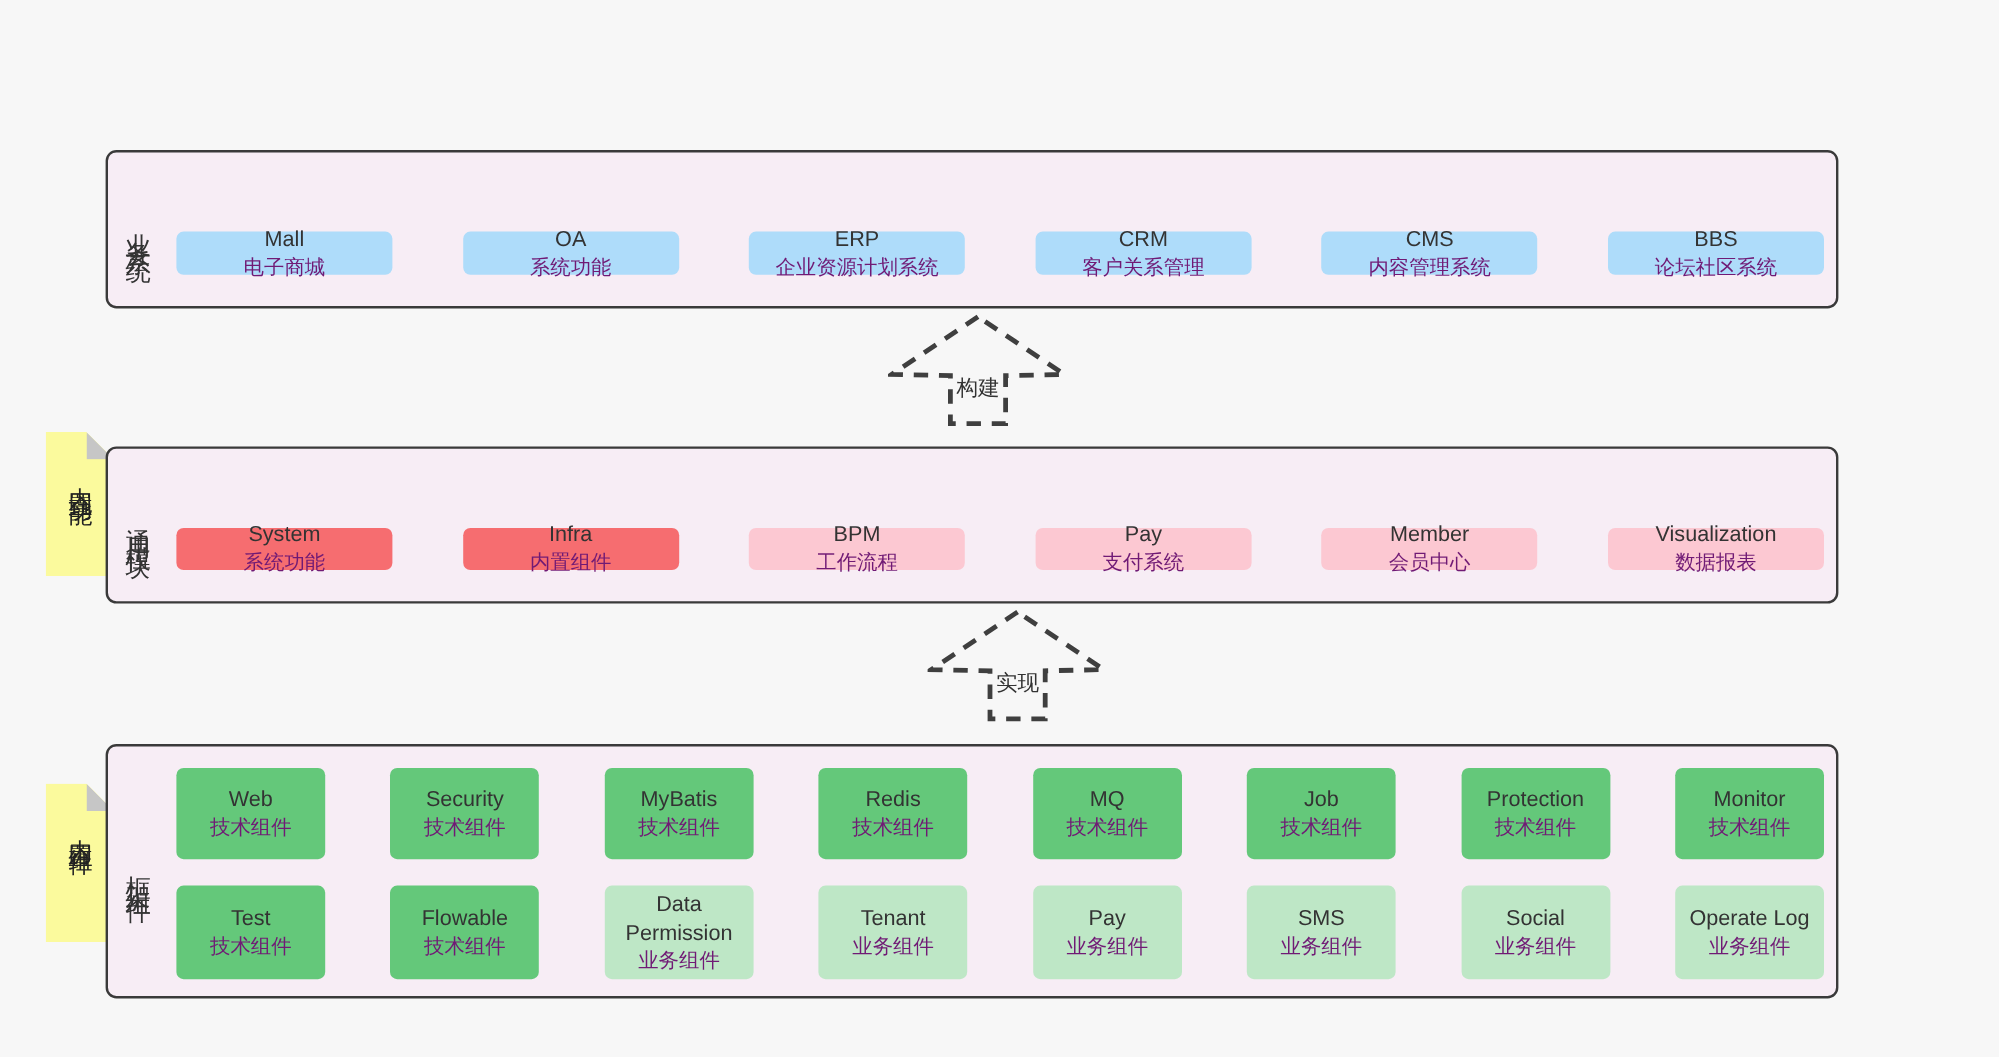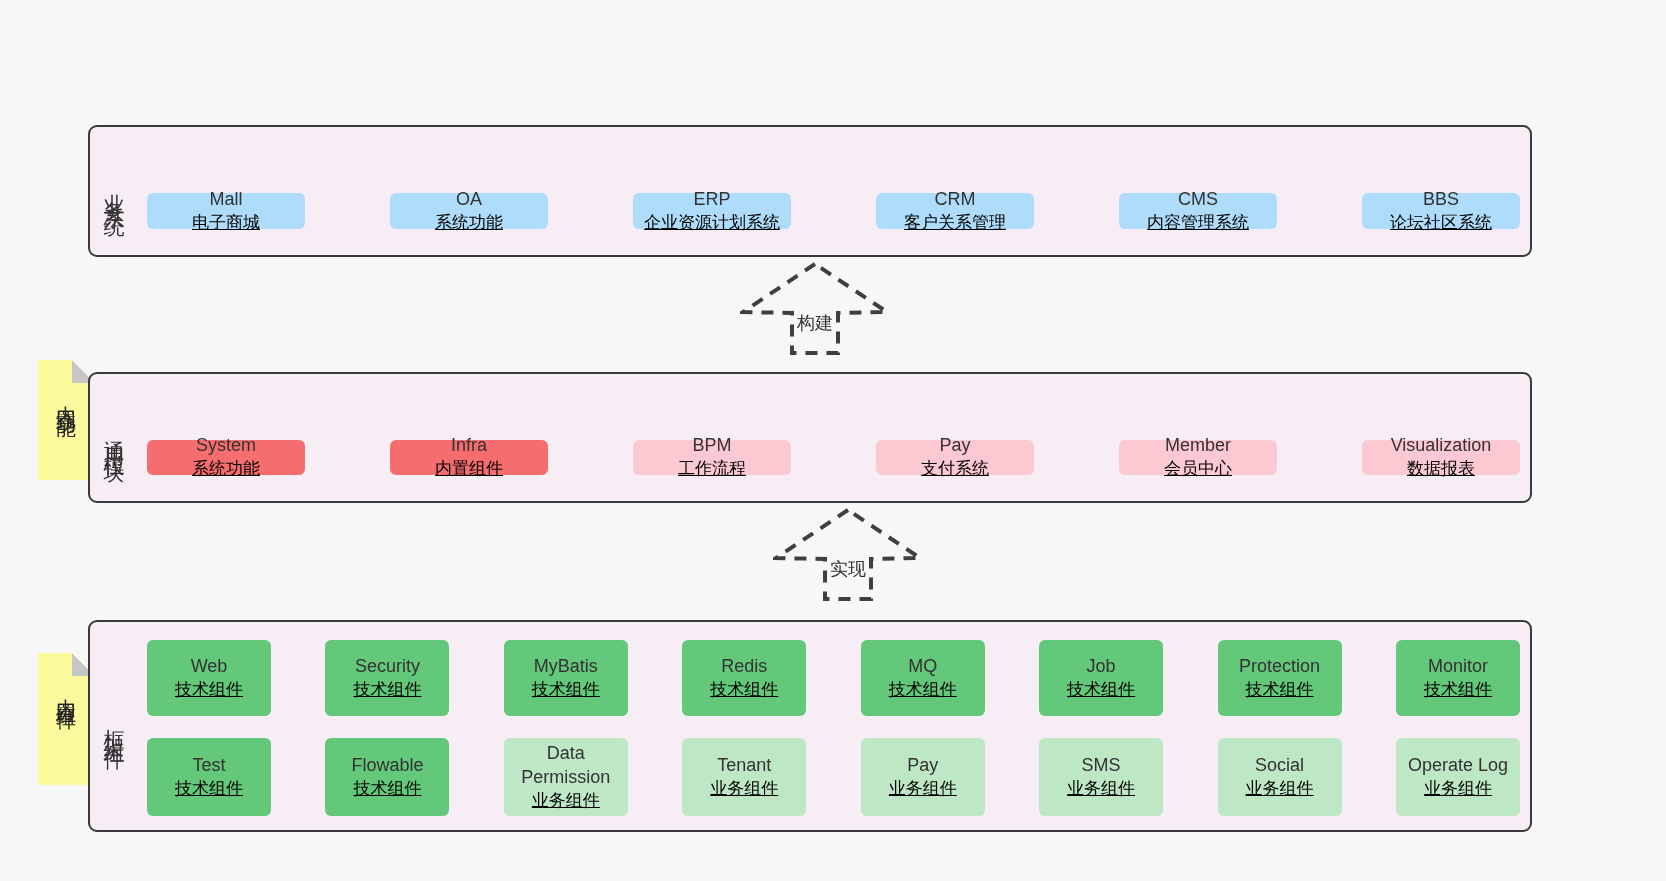--- a/index.html
+++ b/index.html
@@ -34,24 +34,24 @@
     display:flex; justify-content:space-between; align-items:stretch;
   }
   .row-single { top:26px; bottom:26px; }
   .row-c1 { top:18px;  height:76px; }
   .row-c2 { top:116px; height:78px; }
 
   .box {
     display:flex; flex-direction:column; justify-content:center; align-items:center;
     border-radius:6px; text-align:center; padding:2px 6px;
   }
-  .w6 { width:158px;margin-top:40px; }
+  .w6 { width:180px;margin-top:40px; }
   .w8 { width:124px; }
   .box-name { font-size:18px; line-height:1.32; color:#333; }
-  .box-desc { font-size:17px; line-height:1.32; color:#000000;text-decoration:underline; }
+  .box-desc { font-size:17px; line-height:1.32; color:#701a75; }
 
   .blue        { background: var(--blue, #aedcfa); }
   .red         { background: var(--red, #f66d70); }
   .pink        { background: var(--pink, #fcc8d2); }
   .green       { background: var(--green, #64c87a); }
   .green-light { background: var(--green_light, #bee7c6); }
 
   
   .note {
     position:absolute; left:38px; width:57px;

